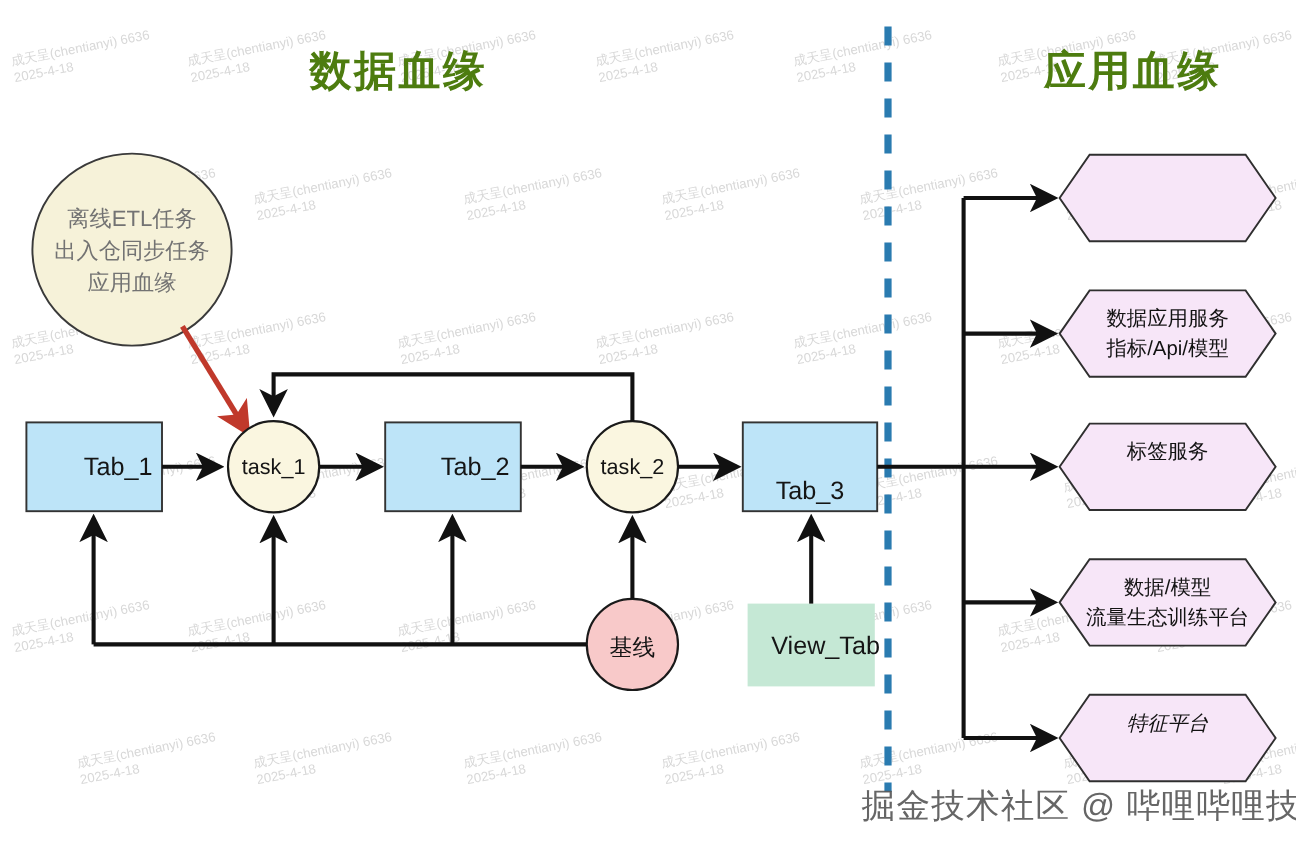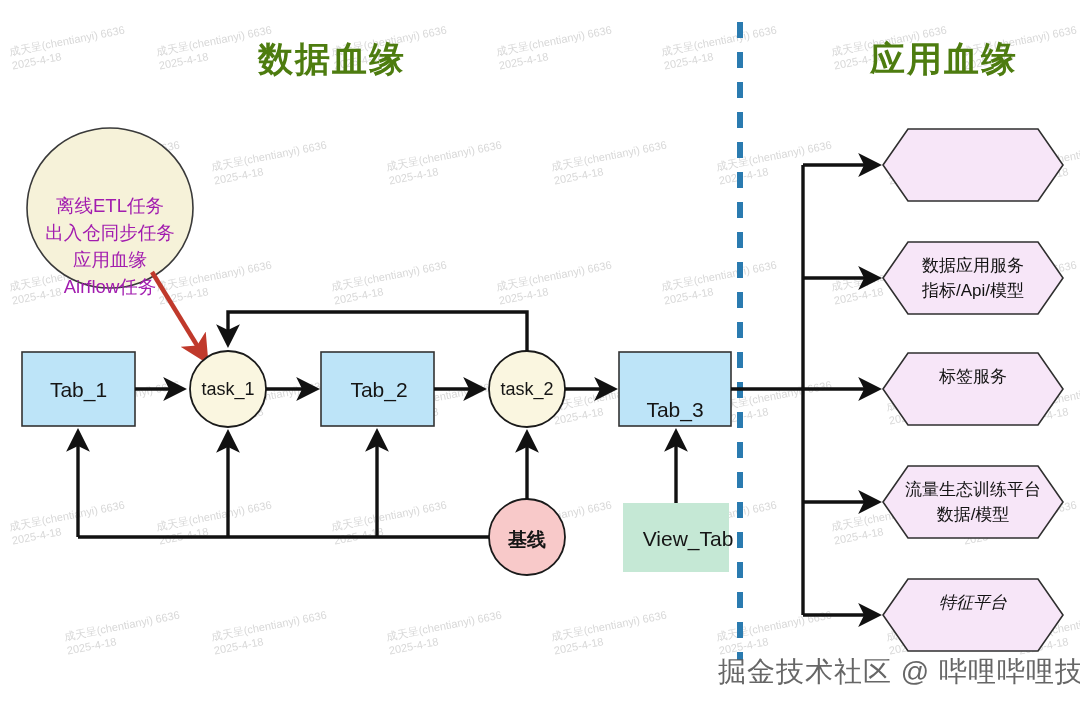--- a/index.html
+++ b/index.html
@@ -50,37 +50,36 @@
     font-family: "Liberation Sans", "DejaVu Sans", sans-serif;
   }
   .tab-label {
     font-size: 21px;
   }
   .task-label {
     font-size: 18px;
   }
   .baseline-label {
     font-size: 19px;
-    font-weight: 700;
+    font-weight: 400;
   }
   .view-label {
     font-size: 21px;
   }
   .ellipse-label {
     position: absolute;
     width: 200px;
     left: 10px;
     top: 168px;
     text-align: center;
     font-size: 18.5px;
     line-height: 27px;
-    color: #a21caf;
+    color: #737373;
     font-family: "Liberation Sans", "DejaVu Sans", sans-serif;
     pointer-events: none;
-    margin-top: 24px;
   }
   .hex-label {
     position: absolute;
     width: 180px;
     text-align: center;
     font-size: 17px;
     line-height: 25px;
     color: #121212;
     pointer-events: none;
     font-family: "Liberation Sans", "DejaVu Sans", sans-serif;
@@ -354,41 +353,40 @@
     <polygon points="883,615 908,579 1038,579 1063,615 1038,651 908,651" fill="#f7e6f8" stroke="#2f2f2f" stroke-width="1.6"></polygon>
   </svg>
 
   <div class="section-title" id="title-data-lineage">数据血缘</div>
   <div class="section-title" id="title-app-lineage">应用血缘</div>
 
   <div class="ellipse-label">
     <div>离线ETL任务</div>
     <div>出入仓同步任务</div>
     <div>应用血缘</div>
-    <div>Airflow任务</div>
-  </div>
-
-  <div class="node-label tab-label" style="left:22px; top:378px; width:113px;">Tab_1</div>
+  </div>
+
+  <div class="node-label tab-label" style="left:22px; top:378px; width:113px;padding-left:20px;">Tab_1</div>
   <div class="node-label task-label" style="left:178px; top:379px; width:100px;">task_1</div>
-  <div class="node-label tab-label" style="left:321px; top:378px; width:116px;">Tab_2</div>
+  <div class="node-label tab-label" style="left:338px; top:378px; width:116px;">Tab_2</div>
   <div class="node-label task-label" style="left:477px; top:379px; width:100px;">task_2</div>
   <div class="node-label tab-label" style="left:619px; top:398px; width:112px;">Tab_3</div>
   <div class="node-label baseline-label" style="left:477px; top:527px; width:100px;">基线</div>
   <div class="node-label view-label" style="left:623px; top:527px; width:130px;">View_Tab</div>
 
   <div class="hex-label" style="left:883px; top:253px;">
     <div>数据应用服务</div>
     <div>指标/Api/模型</div>
   </div>
   <div class="hex-label" style="left:883px; top:364px;">
     <div>标签服务</div>
   </div>
   <div class="hex-label" style="left:883px; top:477px;">
+    <div>数据/模型</div>
     <div>流量生态训练平台</div>
-    <div>数据/模型</div>
   </div>
   <div class="hex-label" style="left:883px; top:590px;font-style:italic;">
     <div>特征平台</div>
   </div>
 
   <div class="watermark-main">掘金技术社区 @ 哔哩哔哩技术</div>
 
 </div>
 
 </body></html>

